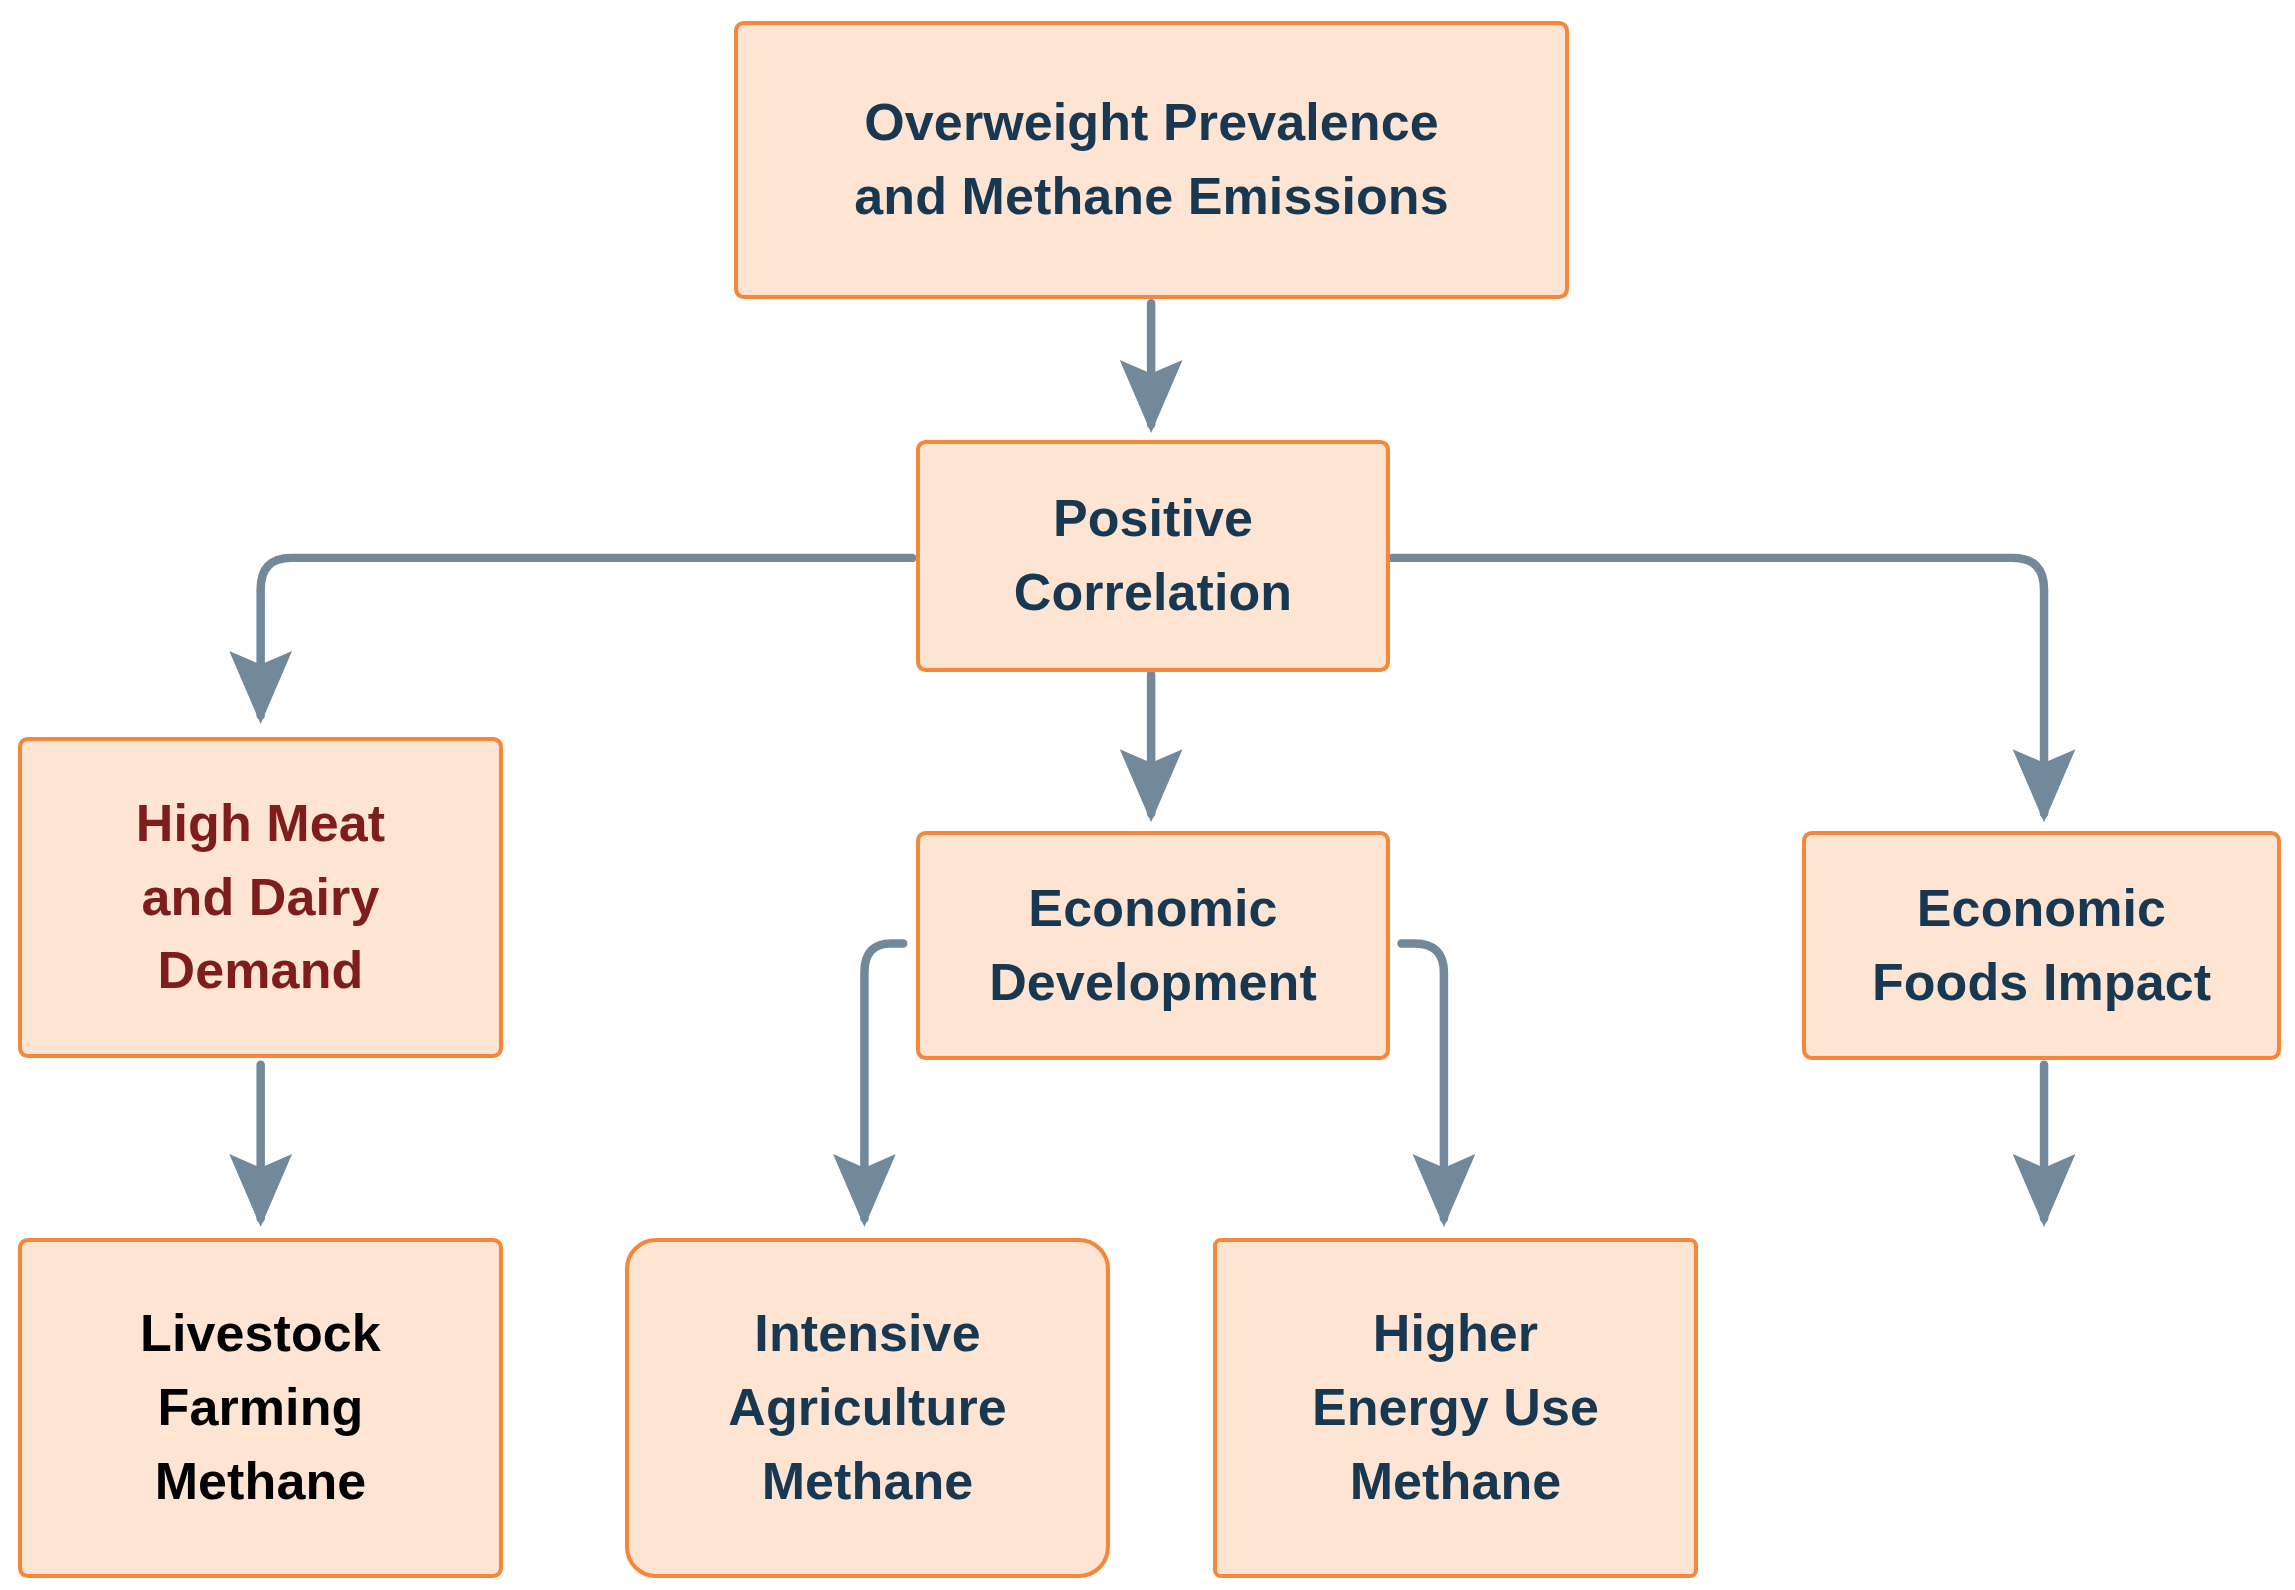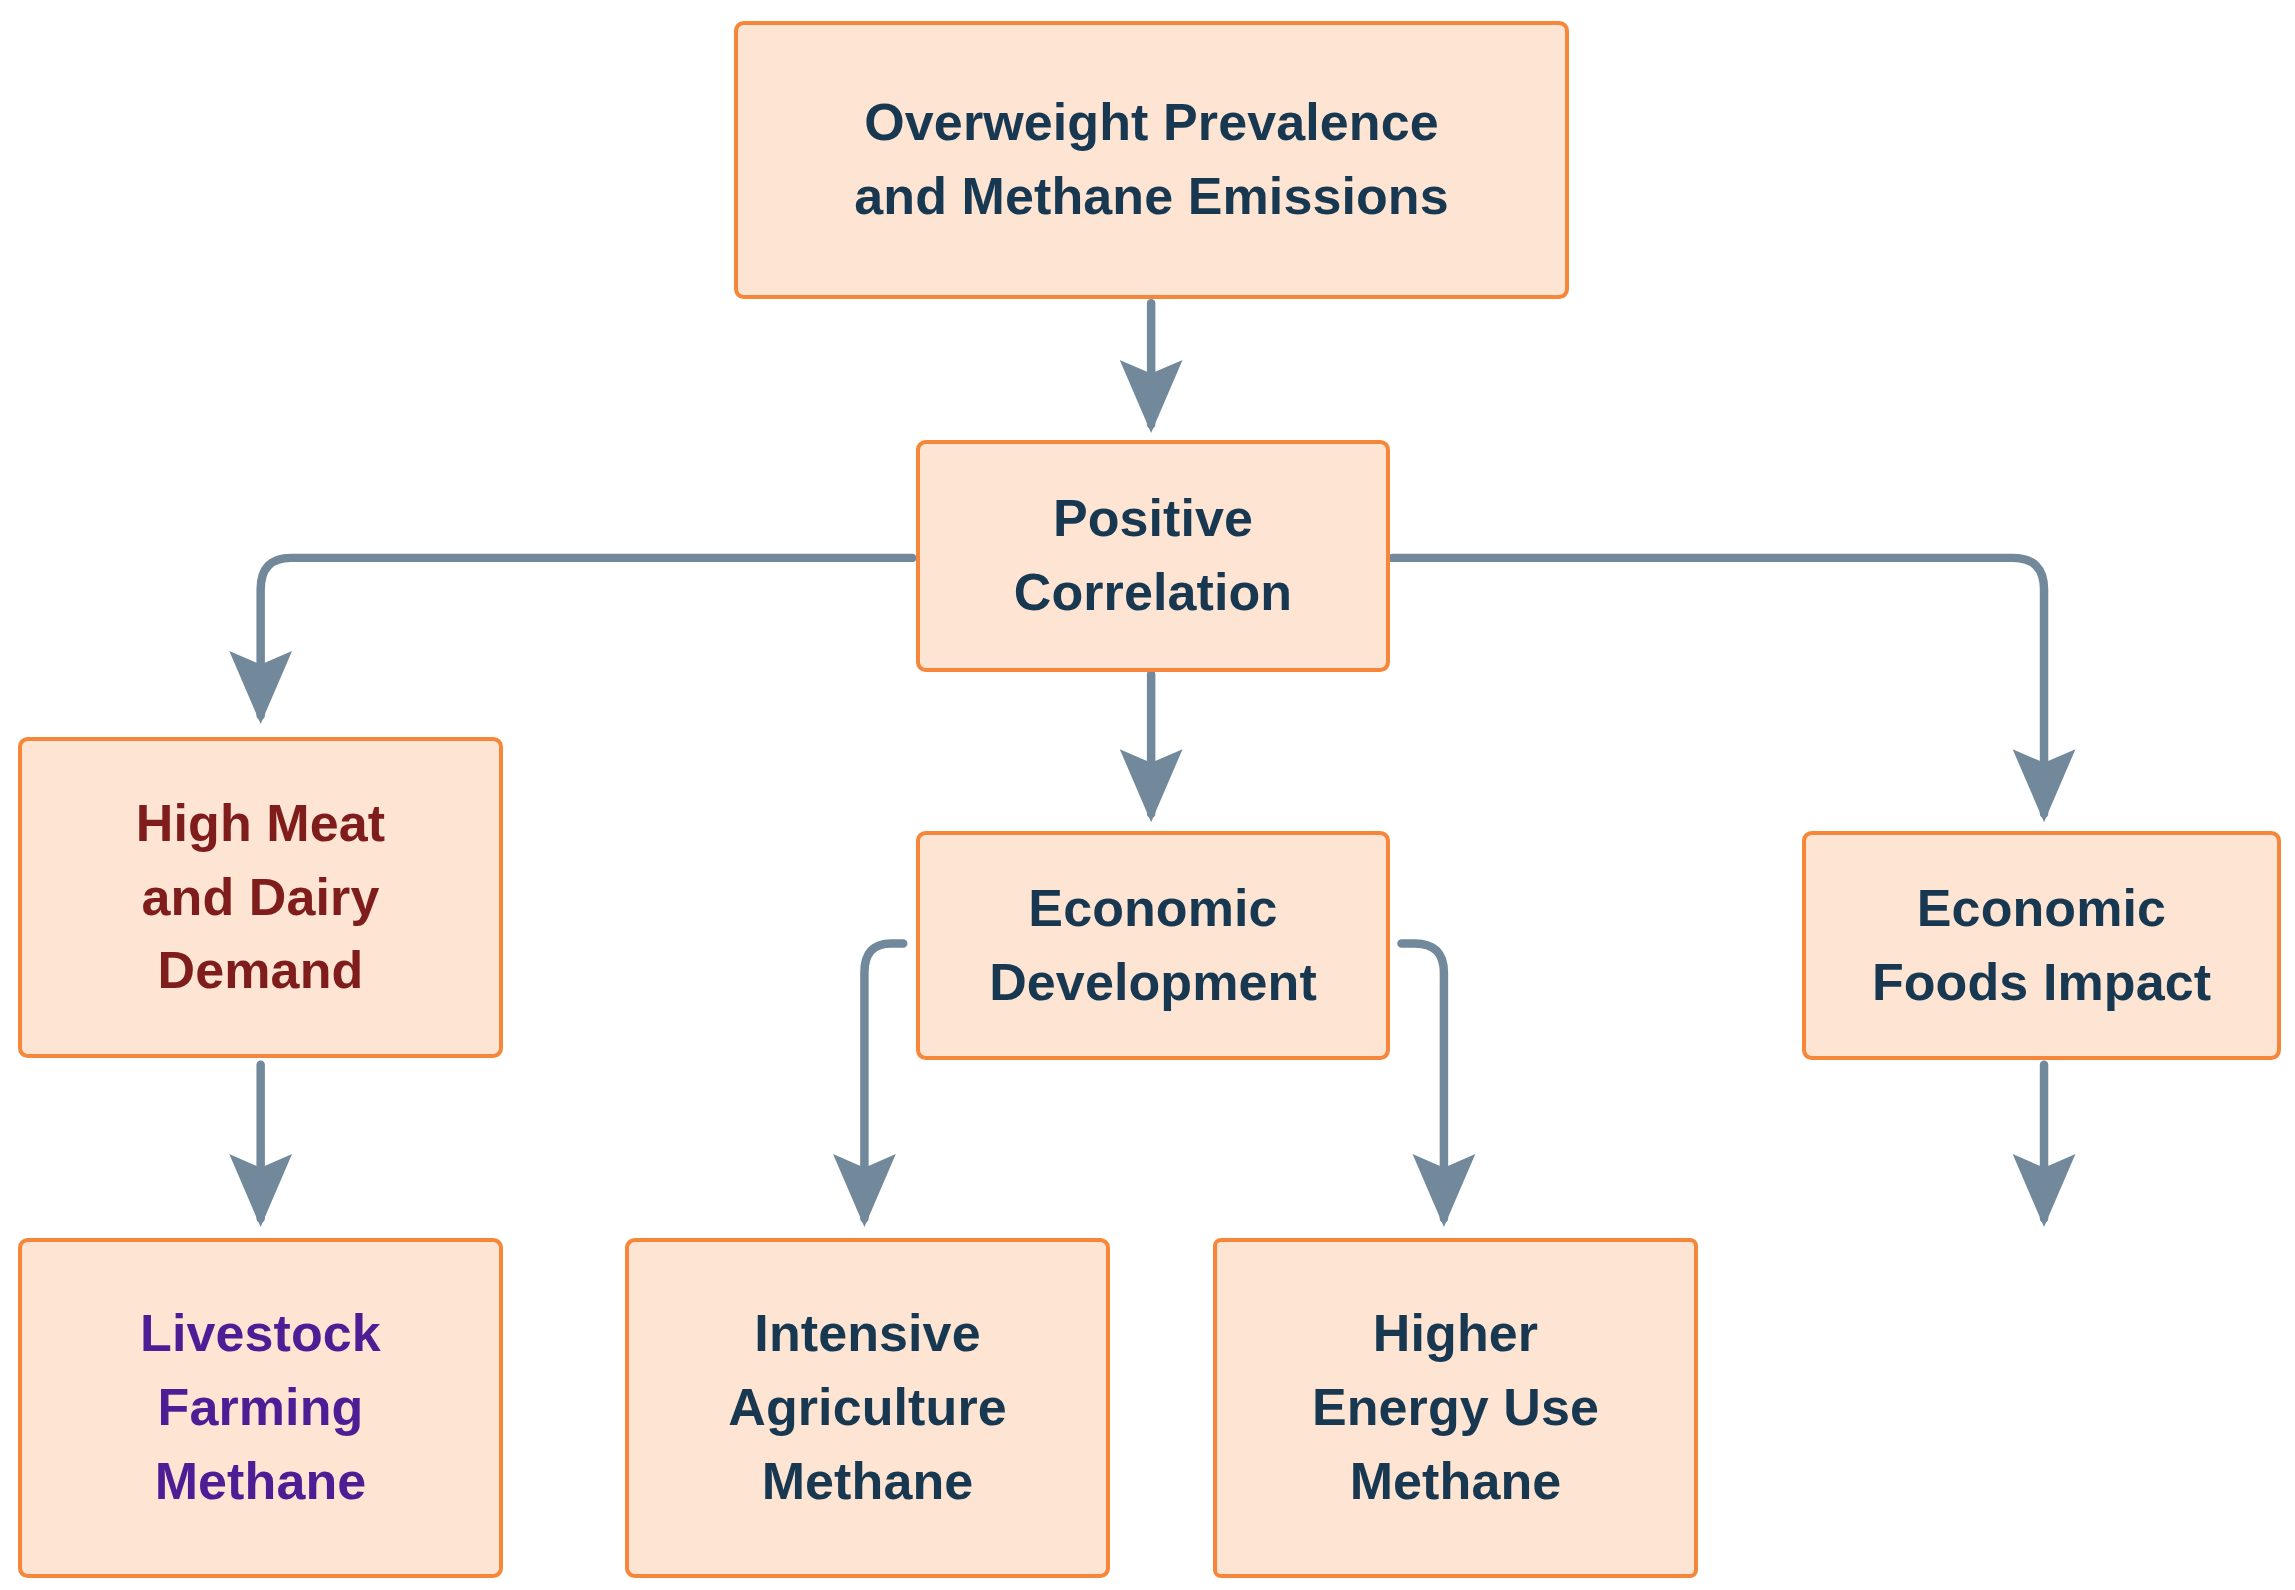--- a/index.html
+++ b/index.html
@@ -49,21 +49,21 @@
     display: block;
     white-space: pre-line;
   }
   
   #node-root        { left: 734px; top: 20.6px;   width: 835px; height: 278px;  font-size: 52px; }
   #node-correlation { left: 916px; top: 440px;  width: 474px;  height: 232px;  font-size: 52px; }
   #node-meat        { left: 18px;   top: 737px; width: 485px;  height: 321px;  font-size: 52px; }
   #node-economic    { left: 916px; top: 831px; width: 474px;  height: 229px;  font-size: 52px; justify-content: center; }
   #node-processed   { left: 1802px; top: 831px; width: 479px;  height: 229px;  font-size: 52px; }
   #node-livestock   { left: 18px;   top: 1238px; width: 485px;  height: 340px;  font-size: 52px; }
-  #node-intensive   { left: 625px; top: 1238px; width: 485px;  height: 340px;  font-size: 52px; }
+  #node-intensive   { left: 625px; top: 1238px; width: 485px;  height: 340px;  font-size: 52px; border-radius: 31px; }
   #node-energy      { left: 1213px; top: 1238px; width: 485px;  height: 340px;  font-size: 52px; }
   #node-waste       { left: 1802px; top: 1238px; width: 479px;  height: 340px;  font-size: 52px; }
 </style>
 </head>
 <body>
 
 <div id="flow-root" style="background: rgb(255, 255, 255);">
 
   <svg id="edge-layer" viewBox="0 0 3786 2624" width="2295" height="1591" xmlns="http://www.w3.org/2000/svg">
     <defs>
@@ -108,21 +108,21 @@
   <div class="node" id="node-economic" style="background: rgb(253, 228, 211); border-color: rgb(246, 135, 58); color: rgb(23, 56, 80);">
     <span class="label">Economic
 Development</span>
   </div>
 
   <div class="node" id="node-processed" style="background: rgb(253, 228, 211); border-color: rgb(246, 135, 58); color: rgb(23, 56, 80);">
     <span class="label">Economic
 Foods Impact</span>
   </div>
 
-  <div class="node" id="node-livestock" style="background: rgb(253, 228, 211); border-color: rgb(246, 135, 58); color: #4c1d95;">
+  <div class="node" id="node-livestock" style="background: rgb(253, 228, 211); border-color: rgb(246, 135, 58); color: #000000;">
     <span class="label">Livestock
 Farming
 Methane</span>
   </div>
 
   <div class="node" id="node-intensive" style="background: rgb(253, 228, 211); border-color: rgb(246, 135, 58); color: rgb(23, 56, 80);">
     <span class="label">Intensive
 Agriculture
 Methane</span>
   </div>

